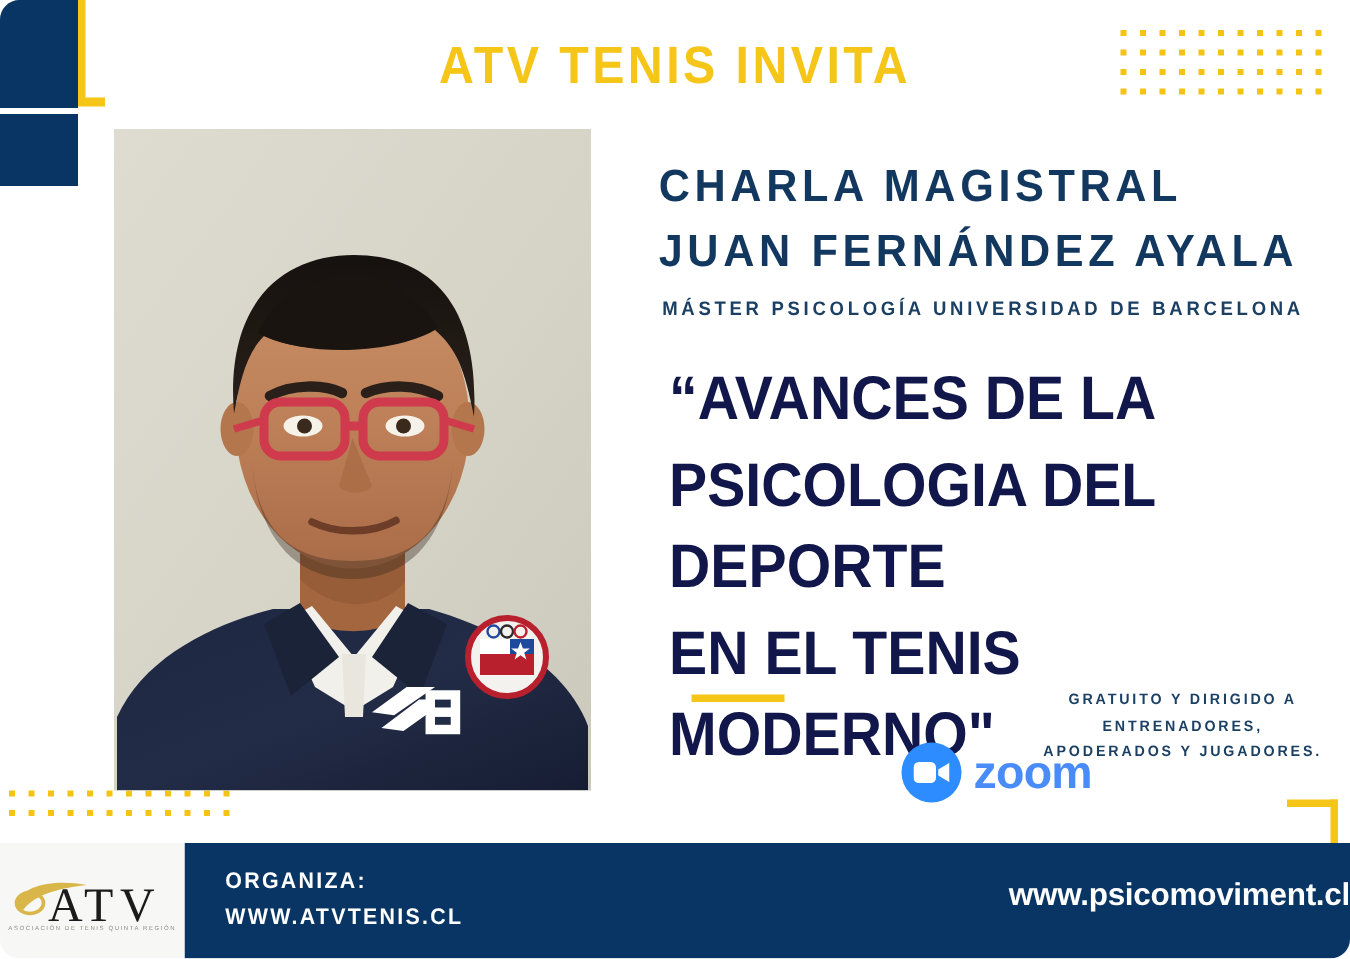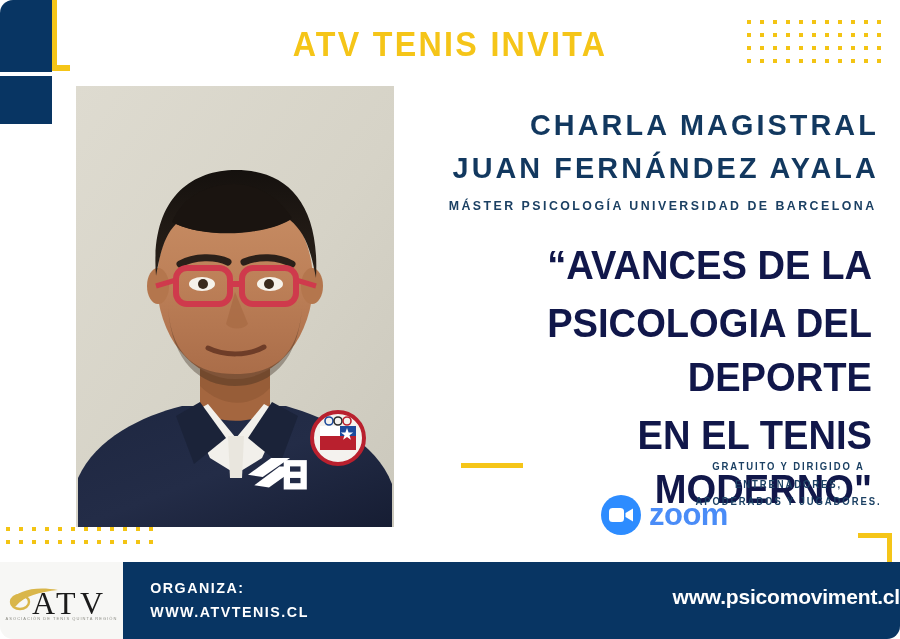--- a/index.html
+++ b/index.html
@@ -118,21 +118,21 @@
     overflow: hidden;
   }
   .photo svg { display: block; }
 
   
   .right-col {
     position: absolute;
     left: 430px;
     top: 104px;
     width: 458px;
-    text-align: right;
+    text-align: left;
   }
   .speaker-line {
     color: #12385f;
     font-family: "Liberation Sans Narrow", "Liberation Sans", sans-serif;
     font-size: 30px;
     font-weight: bold;
     letter-spacing: 3.2px;
     line-height: 1.42;
     transform: scaleX(0.96);
   }

